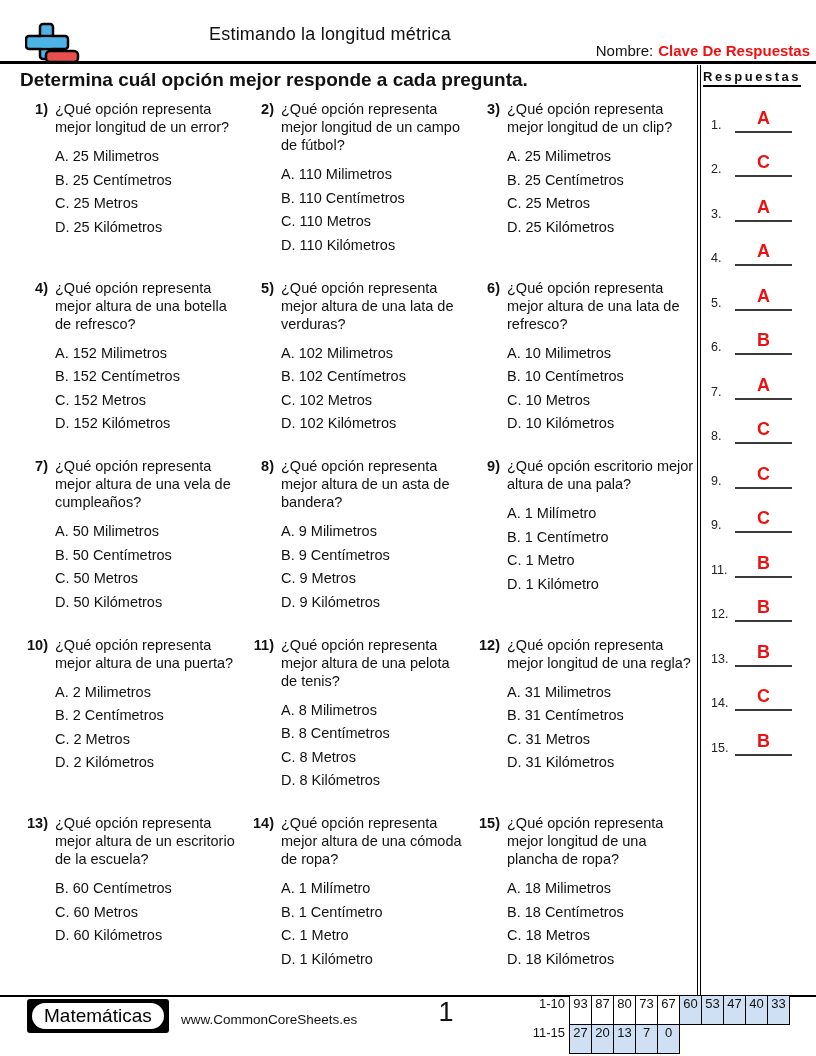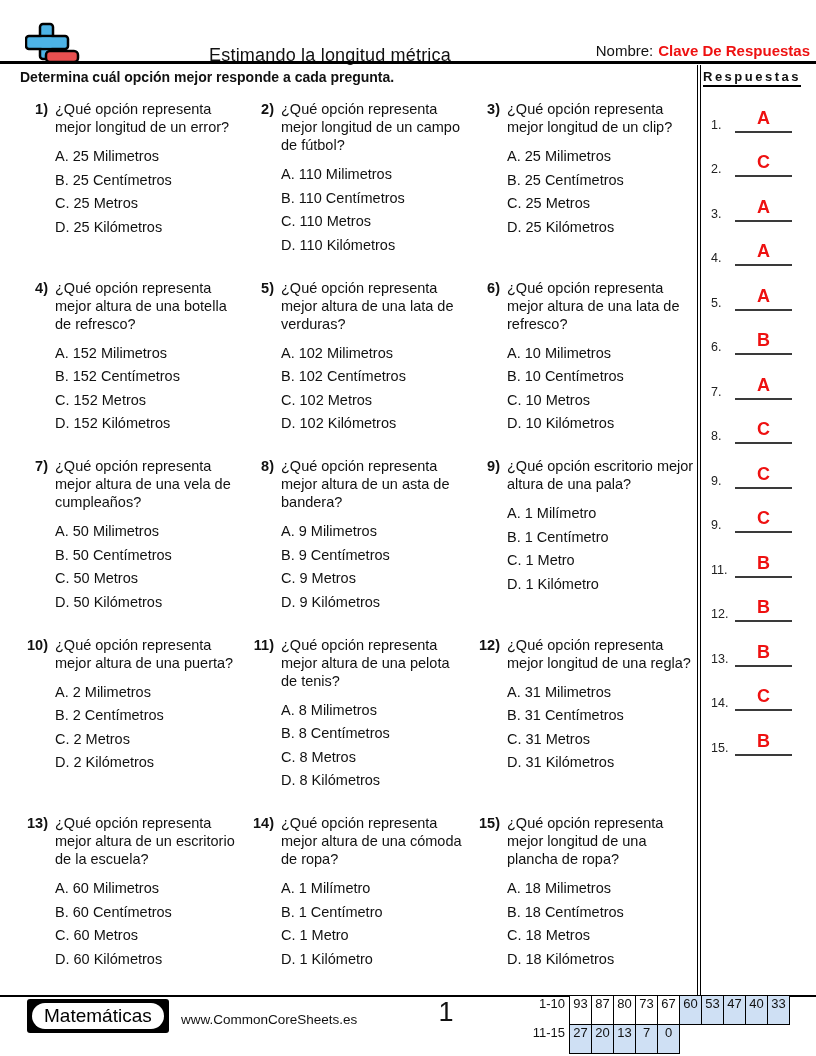--- a/index.html
+++ b/index.html
@@ -1,24 +1,24 @@
 <!DOCTYPE html>
 <html><head>
 <meta charset="utf-8">
 <style>
   html,body{margin:0;padding:0;background:#fff;}
   .page{position:relative;width:816px;height:1056px;background:#fff;overflow:hidden;
         font-family:"Liberation Sans",sans-serif;color:#111;}
   
   .logo{position:absolute;left:25px;top:22px;}
-  .title{position:absolute;left:0;top:45px;width:660px;text-align:center;font-size:18px;letter-spacing:.2px;}
+  .title{position:absolute;left:0;top:24px;width:660px;text-align:center;font-size:18px;letter-spacing:.2px;}
   .namebox{position:absolute;right:6px;top:42px;font-size:15px;white-space:nowrap;}
   .name-value{color:#ee1111;font-weight:bold;margin-left:5px;}
   .rule{position:absolute;left:0;top:61px;width:816px;height:3px;background:#000;}
-  .instruction{position:absolute;left:20px;top:69px;font-weight:bold;font-size:14px;}
+  .instruction{position:absolute;left:20px;top:69px;font-weight:bold;font-size:19px;}
   
   .qgrid{position:absolute;left:20px;top:100px;width:676px;display:grid;
          grid-template-columns:226px 226px 224px;grid-auto-rows:178.5px;}
   .q{display:flex;}
   .qn{width:28px;text-align:right;font-weight:bold;font-size:14.5px;line-height:18px;margin-right:7px;flex:none;}
   .qc{width:187px;}
   .qt{font-size:14.5px;line-height:18px;}
   .qops{margin-top:9px;}
   .op{font-size:14.5px;line-height:23.5px;white-space:nowrap;}
   
@@ -221,21 +221,20 @@
           <div class="op">D. 31 Kilómetros</div>
         </div>
         </div>
     </div>
 
     <div class="q">
       <div class="qn">13)</div>
       <div class="qc">
           <div class="qt">¿Qué opción representa mejor altura de un escritorio de la escuela?</div>
         <div class="qops">
-          <div class="op">A. 60 Milimetros</div>
           <div class="op">B. 60 Centímetros</div>
           <div class="op">C. 60 Metros</div>
           <div class="op">D. 60 Kilómetros</div>
         </div>
         </div>
     </div>
 
     <div class="q">
       <div class="qn">14)</div>
       <div class="qc">

